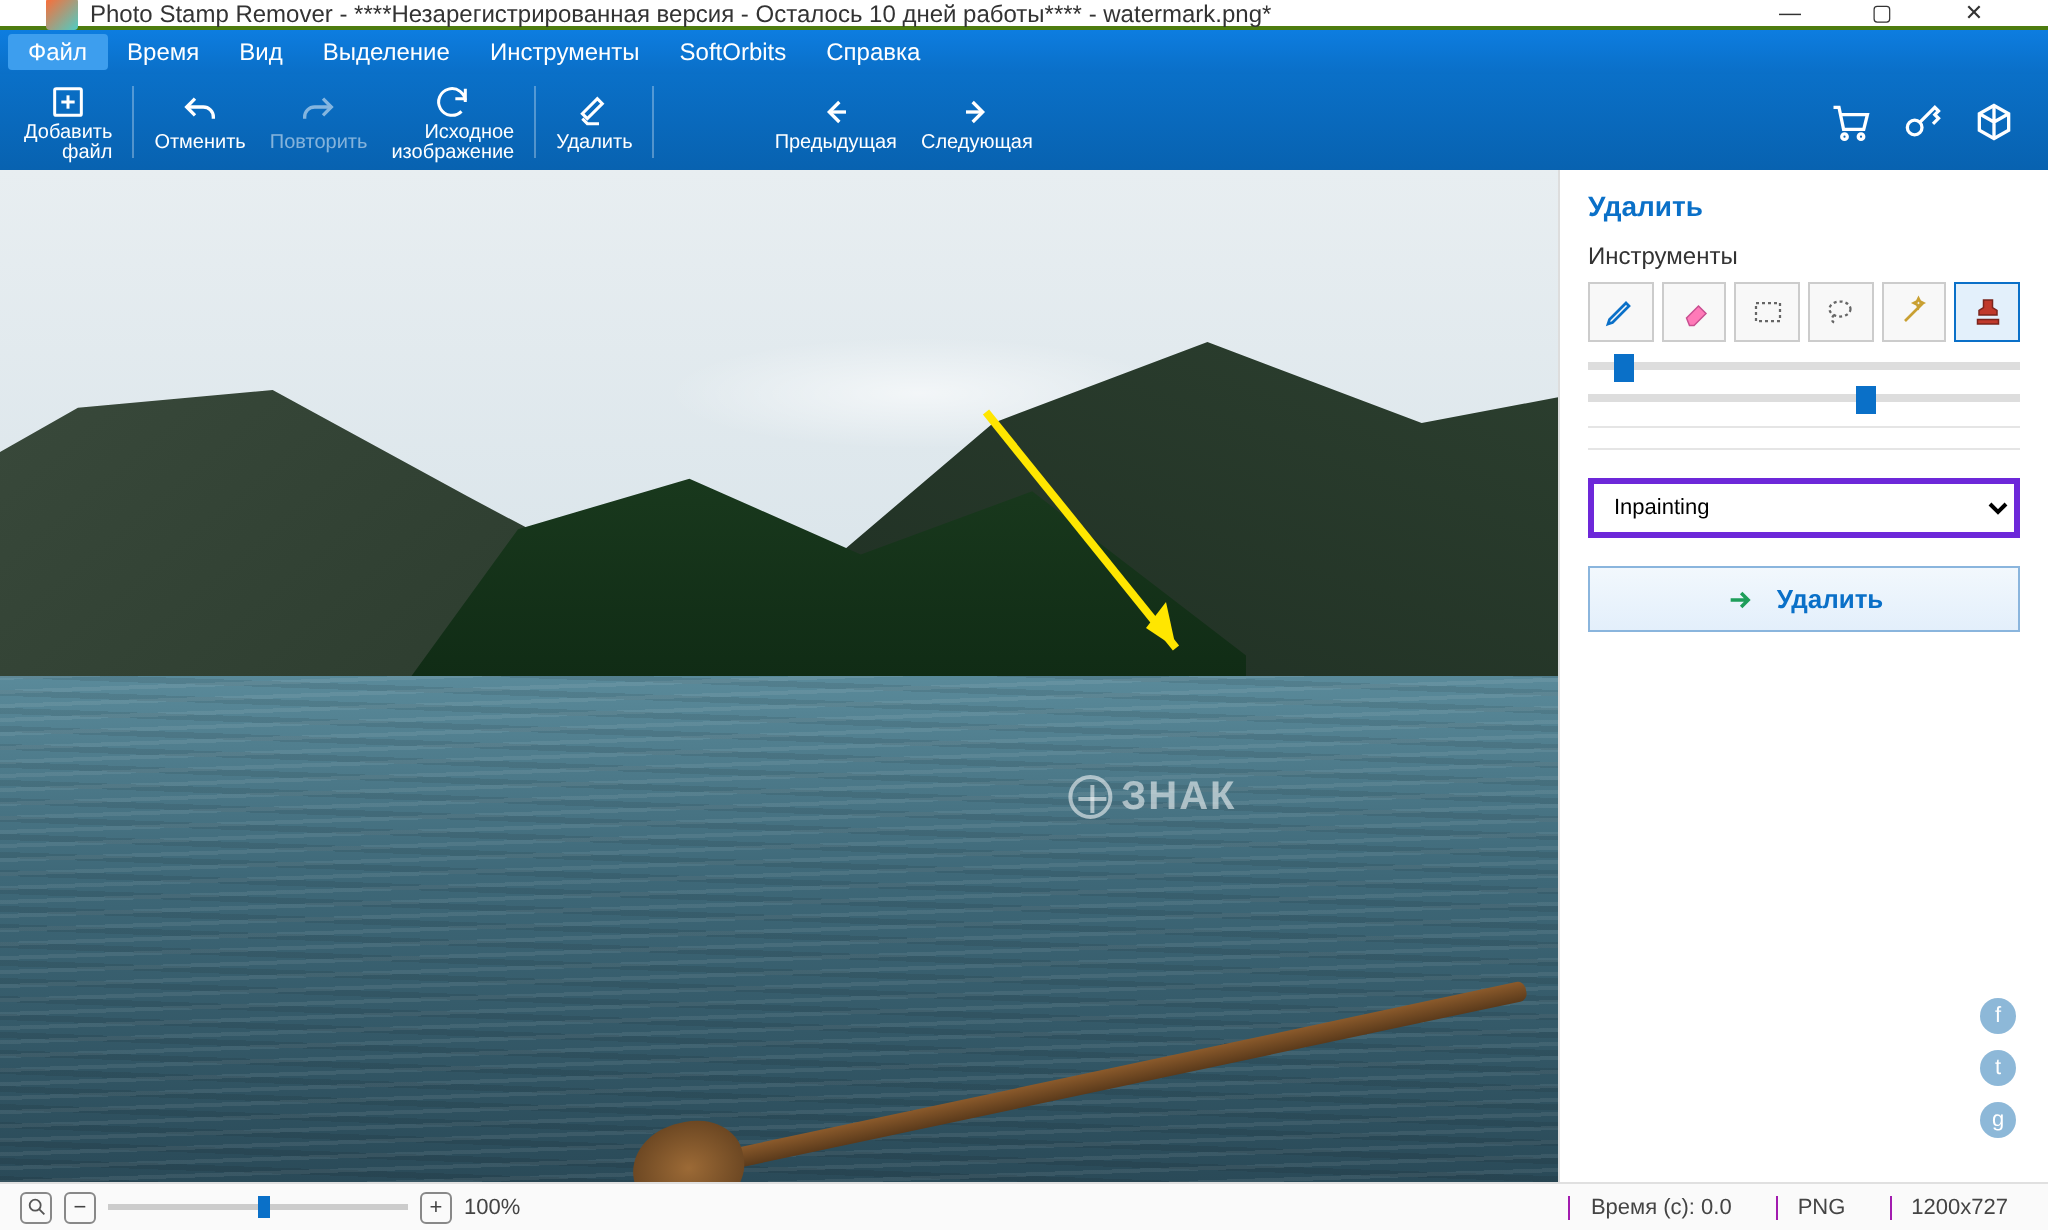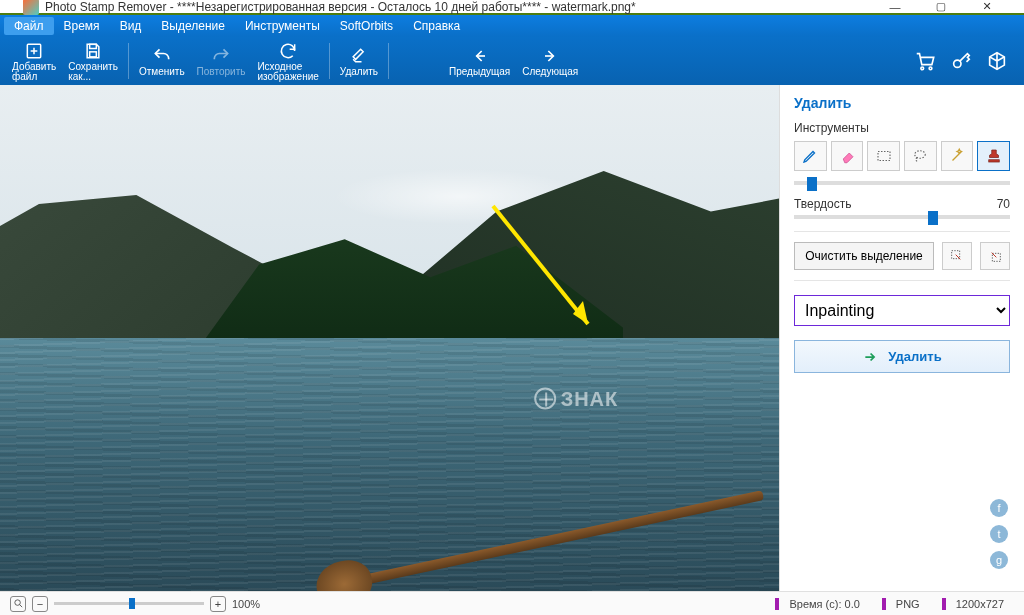--- a/index.html
+++ b/index.html
@@ -15,21 +15,21 @@
 
 .menubar { height: 22px; background: linear-gradient(#0d7de0,#0a6fc7); display: flex; align-items: center; padding: 0 4px; font-size: 12px; color: #fff; }
 .menubar .menu-item { padding: 2px 10px; cursor: pointer; }
 .menubar .menu-item.selected { background: #3d9eee; border-radius: 2px; }
 
 
 .toolbar { height: 48px; background: linear-gradient(#0a70c8,#0862b0); display: flex; align-items: center; padding: 0 6px; color: #fff; }
 .toolbar .tool-btn { display: flex; flex-direction: column; align-items: center; justify-content: center; padding: 2px 6px; cursor: pointer; min-width: 44px; }
 .toolbar .tool-btn.disabled { opacity: 0.5; }
 .toolbar .tool-icon { width: 20px; height: 20px; margin-bottom: 1px; }
-.toolbar .tool-label { font-size: 10px; line-height: 10px; text-align: left; white-space: nowrap; }
+.toolbar .tool-label { font-size: 10px; line-height: 10px; text-align: right; white-space: nowrap; }
 .toolbar .sep { width: 1px; height: 36px; background: rgba(255,255,255,0.3); margin: 0 4px; }
 .toolbar .spacer { flex: 1; }
 .toolbar .right-icons { display: flex; gap: 14px; padding-right: 10px; }
 .toolbar .right-icon { width: 22px; height: 22px; cursor: pointer; }
 
 
 .main { flex: 1; display: flex; overflow: hidden; }
 .canvas-area { flex: 1; background: #be185d; position: relative; overflow: hidden; text-decoration: underline; }
 .canvas-img { width: 100%; height: 100%; position: relative; }
 
@@ -57,33 +57,33 @@
 .tool-palette { display: flex; gap: 4px; margin-bottom: 10px; }
 .palette-btn { width: 34px; height: 30px; border: 1px solid #ccc; background: #f8f8f8; display: flex; align-items: center; justify-content: center; cursor: pointer; }
 .palette-btn.active { border: 1px solid #0a70c8; background: #e3f0fb; }
 .slider-row { display: flex; align-items: center; justify-content: space-between; font-size: 12px; color: #333; }
 .slider-track { width: 100%; height: 4px; background: #ddd; position: relative; margin: 4px 0 12px; }
 .slider-thumb { position:absolute; top:-4px; width:10px; height:14px; background:#0a70c8; }
 .sidebar hr { border: none; border-top: 1px solid #e5e5e5; margin: 10px 0; }
 .clear-row { display: flex; align-items: center; gap: 8px; }
 .clear-btn { flex:1; padding: 6px 8px; font-size: 12px; border: 1px solid #bbb; background: #f5f5f5; cursor: pointer; }
 .mini-btn { width: 30px; height: 28px; border: 1px solid #ccc; background: #f8f8f8; font-size: 13px; cursor: pointer; display:flex; align-items:center; justify-content:center; }
-.mode-select { width: 100%; padding: 5px 6px; font-size: 16px; border: 1px solid #6d28d9; background: #fff; margin-top: 4px; }
+.mode-select { width: 100%; padding: 5px 6px; font-size: 11px; border: 3px solid #6d28d9; background: #fff; margin-top: 4px; }
 .remove-btn { width: 100%; margin-top: 14px; padding: 8px; font-size: 13px; font-weight: 600; color: #0a70c8; border: 1px solid #8ab5dd; background: linear-gradient(#f2f8fd,#e3effb); display: flex; align-items: center; justify-content: center; gap: 10px; cursor: pointer; }
 .sidebar-footer { position:absolute; right:16px; bottom:46px; display:flex; flex-direction:column; gap:8px; }
 .social-icon { width:18px; height:18px; border-radius:50%; background:#8db8d8; display:flex; align-items:center; justify-content:center; color:#fff; font-size:11px; cursor:pointer; }
 
 
 .statusbar { height: 24px; border-top: 1px solid #e0e0e0; background: #fafafa; display: flex; align-items: center; padding: 0 10px; font-size: 11px; color: #444; gap: 12px; }
 .zoom-ctrl { display: flex; align-items: center; gap: 6px; }
 .zoom-icon { width:16px; height:16px; border:1px solid #888; border-radius:3px; display:flex; align-items:center; justify-content:center; font-size:11px; cursor:pointer; }
 .zoom-slider { width: 150px; height: 3px; background: #ccc; position: relative; }
 .zoom-slider .zt { position:absolute; top:-4px; left:50%; width:6px; height:11px; background:#0a70c8; }
 .statusbar .spacer { flex:1; }
-.status-cell { padding: 0 10px; border-left: 4px solid #a21caf; }
+.status-cell { padding: 0 10px; border-left: 1px solid #a21caf; }
 </style>
 </head>
 <body>
 
 <div class="titlebar">
   <div class="app-icon"></div>
   <div class="title">Photo Stamp Remover - ****Незарегистрированная версия - Осталось 10 дней работы**** - watermark.png*</div>
   <div class="win-controls">
     <div class="win-btn">—</div>
     <div class="win-btn">▢</div>
@@ -102,28 +102,20 @@
 </div>
 
 <div class="toolbar">
   <div class="tool-btn">
     <svg class="tool-icon" viewBox="0 0 24 24" fill="none" stroke="#fff" stroke-width="1.8">
         <rect x="4" y="4" width="16" height="16" rx="1"></rect>
         <line x1="12" y1="8" x2="12" y2="16"></line>
         <line x1="8" y1="12" x2="16" y2="12"></line>
       </svg>
     <span class="tool-label">Добавить<br>файл</span>
-  </div>
-  <div class="tool-btn">
-    <svg class="tool-icon" viewBox="0 0 24 24" fill="none" stroke="#fff" stroke-width="1.8">
-        <path d="M5 4h11l3 3v13H5z"></path>
-        <rect x="8" y="4" width="8" height="5"></rect>
-        <rect x="8" y="13" width="8" height="6"></rect>
-      </svg>
-    <span class="tool-label">Сохранить<br>как...</span>
   </div>
   <div class="sep"></div>
   <div class="tool-btn">
     <svg class="tool-icon" viewBox="0 0 24 24" fill="none" stroke="#fff" stroke-width="2">
         <path d="M9 14l-5-5 5-5"></path>
         <path d="M4 9h10a6 6 0 016 6v1"></path>
       </svg>
     <span class="tool-label">Отменить</span>
   </div>
   <div class="tool-btn disabled">
@@ -238,45 +230,26 @@
             <path d="M9 4h6v5l3 2v3H6v-3l3-2z"></path>
             <rect x="5" y="17" width="14" height="3"></rect>
           </svg>
         </div>
     </div>
 
     <div class="slider-track">
         <div class="slider-thumb" style="left:6%"></div>
       </div>
 
-    <div class="slider-row">
-      <span>Твердость</span>
-      <span>70</span>
-    </div>
     <div class="slider-track">
         <div class="slider-thumb" style="left:62%"></div>
       </div>
 
     <hr>
 
-    <div class="clear-row">
-      <button class="clear-btn">Очистить выделение</button>
-      <button class="mini-btn">
-          <svg width="16" height="16" viewBox="0 0 24 24" fill="none" stroke="#666" stroke-width="1.5" stroke-dasharray="2 2">
-            <rect x="4" y="4" width="12" height="12"></rect>
-            <path d="M10 10l7 7" stroke-dasharray="0" stroke="#c0392b"></path>
-          </svg>
-        </button>
-      <button class="mini-btn">
-          <svg width="16" height="16" viewBox="0 0 24 24" fill="none" stroke="#666" stroke-width="1.5" stroke-dasharray="2 2">
-            <rect x="8" y="8" width="12" height="12"></rect>
-            <path d="M14 14L7 7" stroke-dasharray="0" stroke="#c0392b"></path>
-          </svg>
-        </button>
-    </div>
 
     <hr>
 
     <select class="mode-select">
       <option>Inpainting</option>
     </select>
 
     <button class="remove-btn">
       <svg width="16" height="14" viewBox="0 0 24 24" fill="none" stroke="#1e9e5a" stroke-width="3">
           <path d="M4 12h14M13 6l6 6-6 6"></path>

